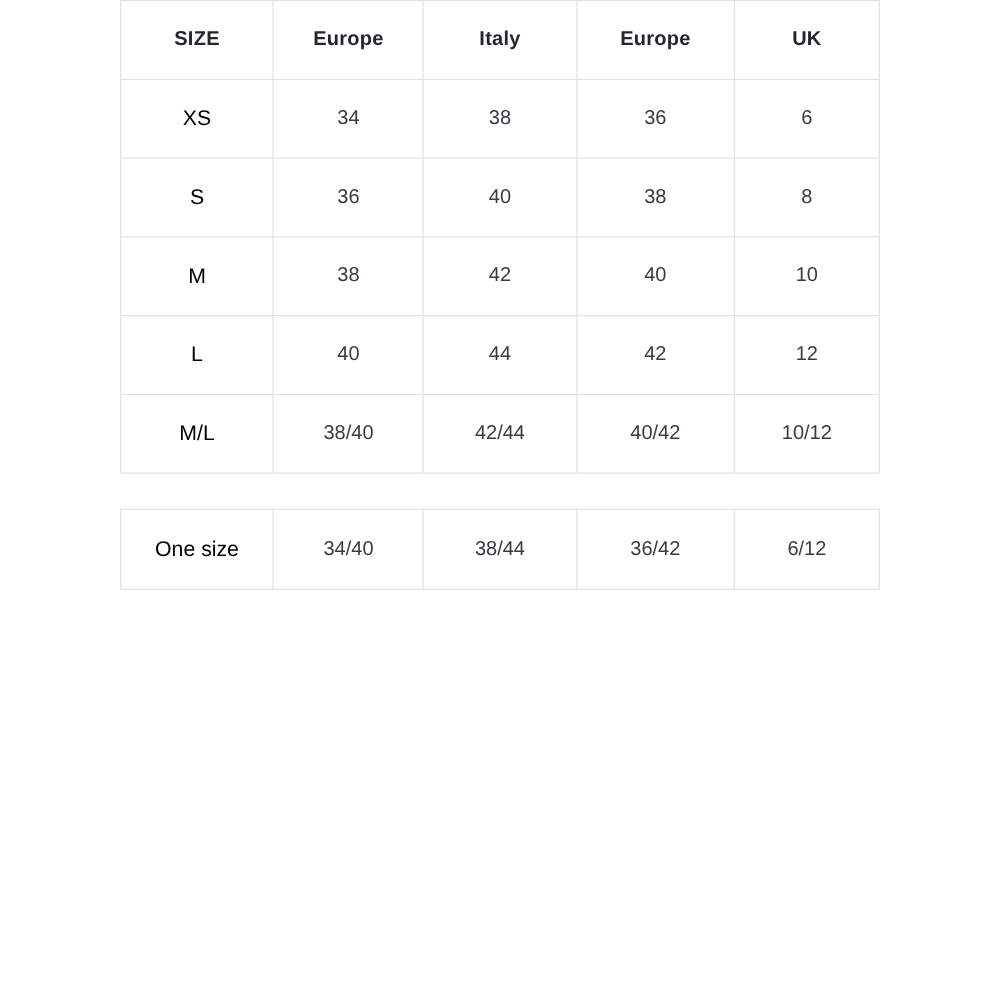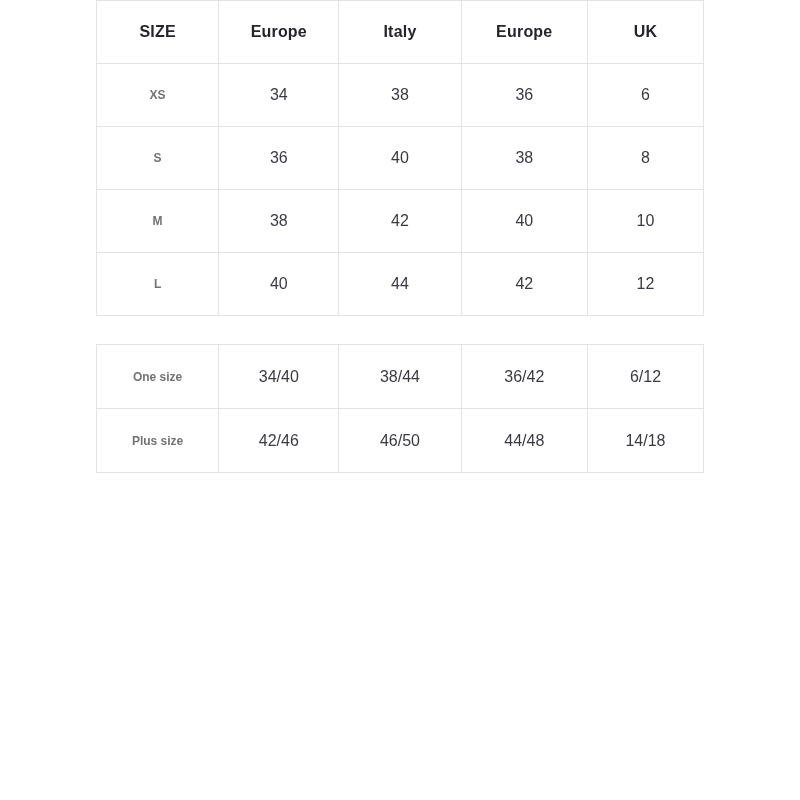--- a/index.html
+++ b/index.html
@@ -43,23 +43,23 @@
   table.size-table col.c3 { width: 122px; }
   table.size-table col.c4 { width: 112px; }
 
   table.size-table thead th {
     font-weight: bold;
     font-size: 16px;
     color: #25252e;
     letter-spacing: 0.2px;
   }
   table.size-table tbody td.rowhead {
-    font-weight: bold;
-    font-size: 12px;
-    color: #737373;
+    font-weight: normal;
+    font-size: 17px;
+    color: #000000;
   }
   .main-table-wrap {
     padding-top: 0;
   }
   .second-table-wrap {
     margin-top: 28px;
   }
   table.size-table.secondary td {
     height: 63px;
     margin-left: 43px;
@@ -110,20 +110,27 @@
           <td>40</td>
           <td>10</td>
         </tr>
         <tr>
           <td class="rowhead">L</td>
           <td>40</td>
           <td>44</td>
           <td>42</td>
           <td>12</td>
         </tr>
+        <tr>
+          <td class="rowhead">M/L</td>
+          <td>38/40</td>
+          <td>42/44</td>
+          <td>40/42</td>
+          <td>10/12</td>
+        </tr>
       </tbody>
     </table>
   </div>
 
   <div class="second-table-wrap">
     <table class="size-table secondary">
       <colgroup>
         <col class="c0">
           <col class="c1">
           <col class="c2">
@@ -131,24 +138,17 @@
           <col class="c4">
       </colgroup>
       <tbody>
         <tr>
           <td class="rowhead">One size</td>
           <td>34/40</td>
           <td>38/44</td>
           <td>36/42</td>
           <td>6/12</td>
         </tr>
-        <tr>
-          <td class="rowhead">Plus size</td>
-          <td>42/46</td>
-          <td>46/50</td>
-          <td>44/48</td>
-          <td>14/18</td>
-        </tr>
       </tbody>
     </table>
   </div>
 
 </div>
 
 </body></html>

